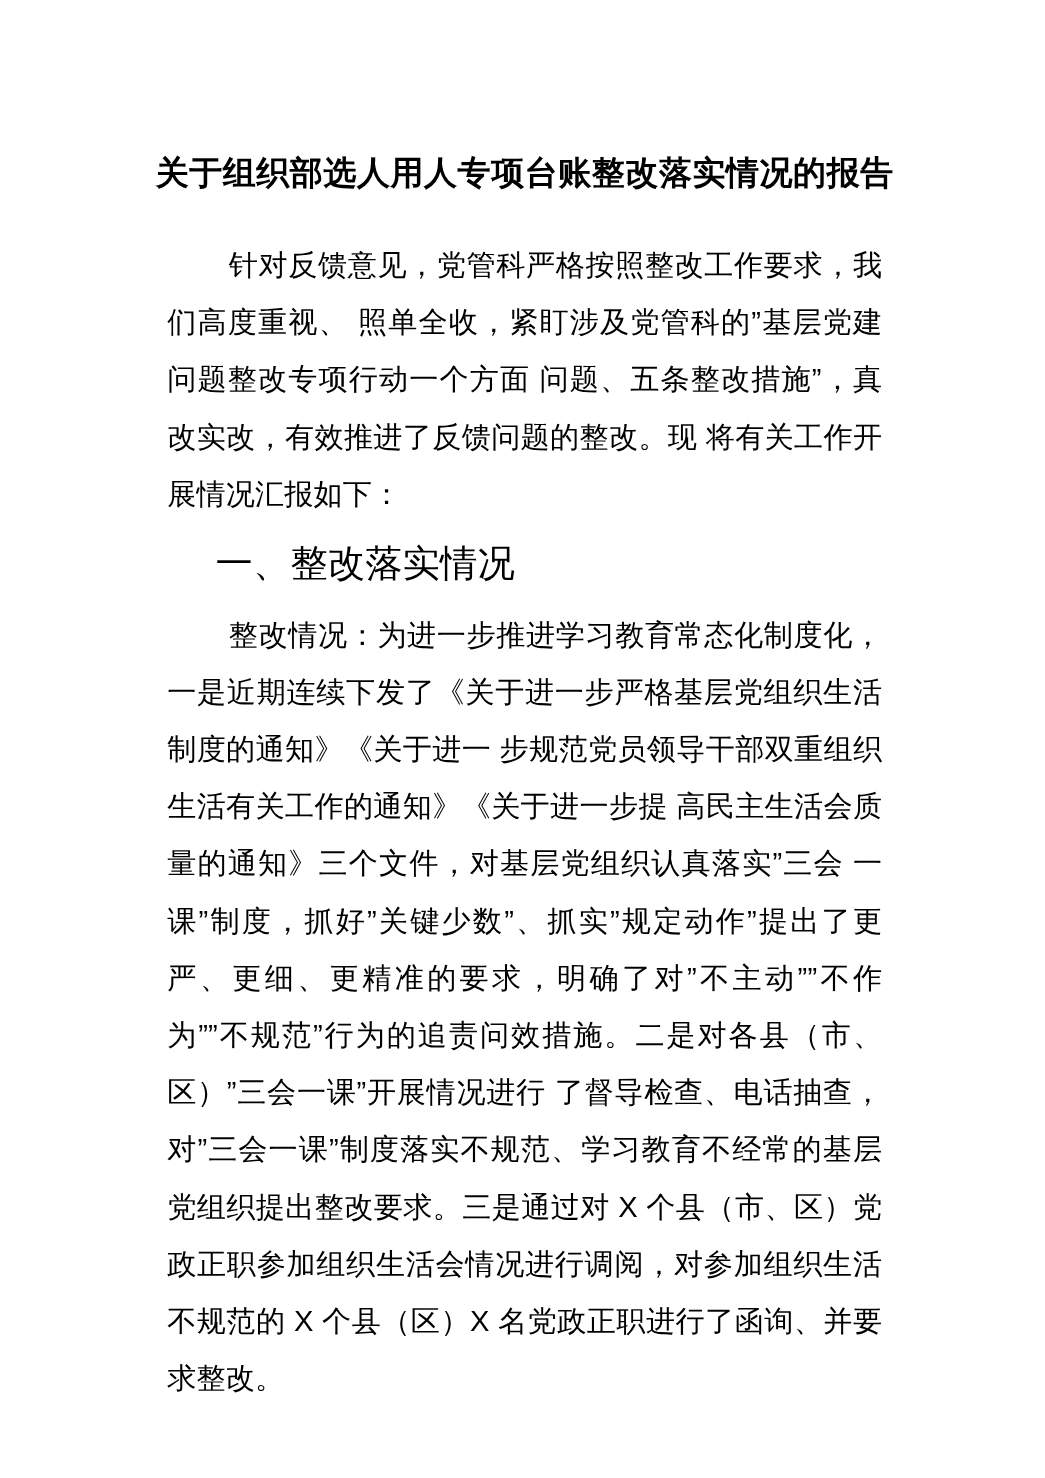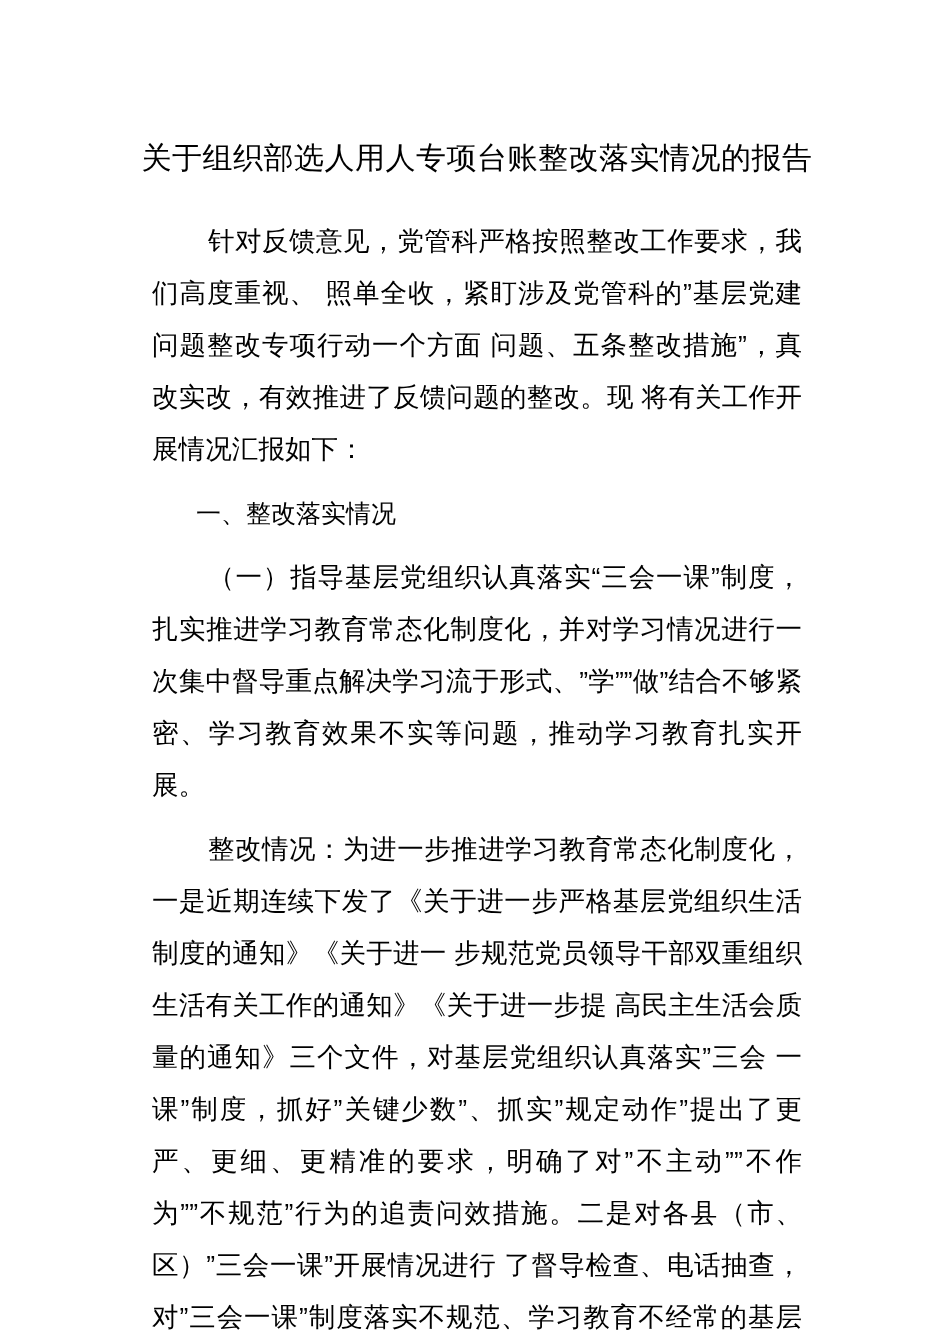--- a/index.html
+++ b/index.html
@@ -25,21 +25,21 @@
 
   .content {
     position: absolute;
     left: 140px;
     top: 0;
     width: 674px;
   }
 
   .doc-title {
     font-size: 30px;
-    font-weight: normal;
+    font-weight: bold;
     text-align: center;
     letter-spacing: 0.5px;
     line-height: 1;
     margin: 0;
     padding-top: 143px;
     padding-bottom: 0;
     white-space: pre;
   }
 
   .para {
@@ -54,39 +54,38 @@
     word-break: break-all;
   }
 
   .para.indent2 {
     text-indent: 56px;
   }
 
   .gap-title-body { height: 30px; }
 
   .heading-line {
-    font-size: 25px;
+    font-size: 34px;
     line-height: 52px;
     margin: 0;
     text-indent: 56px;
     white-space: pre-wrap;
   }
 </style>
 </head>
 <body>
 
 <div class="page">
   <div class="content">
 
     <h1 class="doc-title">关于组织部选人用人专项台账整改落实情况的报告</h1>
 
     <div class="gap-title-body"></div>
 
     <p class="para indent2">针对反馈意见，党管科严格按照整改工作要求，我们高度重视、 照单全收，紧盯涉及党管科的”基层党建问题整改专项行动一个方面 问题、五条整改措施”，真改实改，有效推进了反馈问题的整改。现 将有关工作开展情况汇报如下：</p>
 
     <p class="heading-line">一、整改落实情况</p>
 
-    <p class="para indent2">（一）指导基层党组织认真落实“三会一课”制度，扎实推进学习教育常态化制度化，并对学习情况进行一次集中督导重点解决学习流于形式、”学””做”结合不够紧密、学习教育效果不实等问题，推动学习教育扎实开展。</p>
 
     <p class="para indent2">整改情况：为进一步推进学习教育常态化制度化，一是近期连续下发了《关于进一步严格基层党组织生活制度的通知》《关于进一 步规范党员领导干部双重组织生活有关工作的通知》《关于进一步提 高民主生活会质量的通知》三个文件，对基层党组织认真落实”三会 一课”制度，抓好”关键少数”、抓实”规定动作”提出了更严、更细、更精准的要求，明确了对”不主动””不作为””不规范”行为的追责问效措施。二是对各县（市、区）”三会一课”开展情况进行 了督导检查、电话抽查，对”三会一课”制度落实不规范、学习教育不经常的基层党组织提出整改要求。三是通过对 X 个县（市、区）党政正职参加组织生活会情况进行调阅，对参加组织生活不规范的 X 个县（区）X 名党政正职进行了函询、并要求整改。</p>
 
   </div>
 </div>
 
 </body></html>

